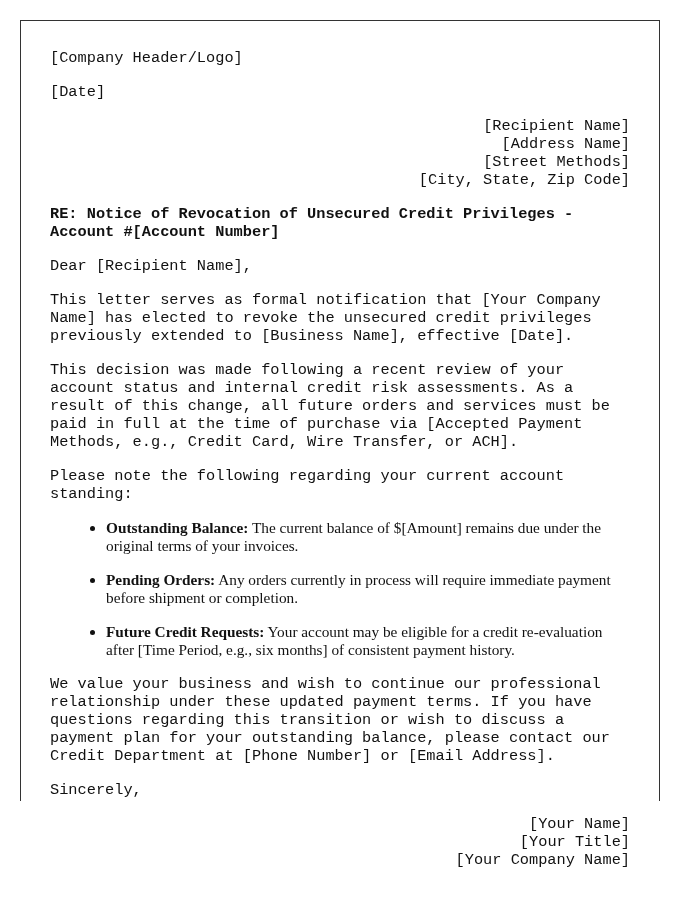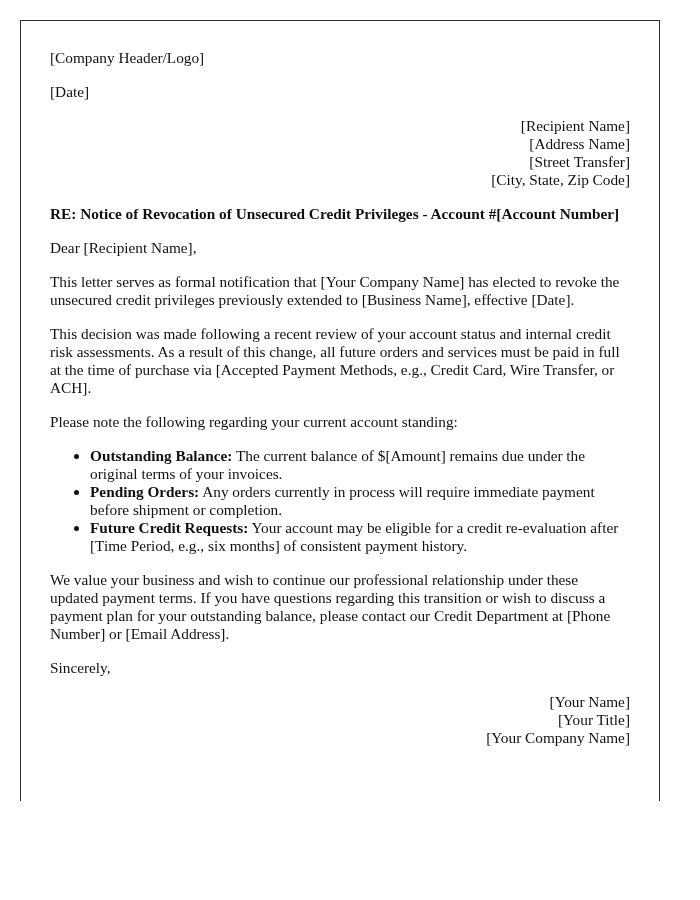--- a/index.html
+++ b/index.html
@@ -29,53 +29,54 @@
     .content {
       position: absolute;
       left: 29px;
       top: 28px;
       width: 580px;
       font-size: 15.3px;
       line-height: 18px;
     }
     p {
       margin: 0 0 16px 0;
+      font-family: Liberation Mono, monospace;
     }
     .block-lines span {
       display: block;
       text-align: right;
     }
     .subject {
       font-weight: bold;
     }
     ul {
       margin: 0 0 16px 0;
       padding-left: 40px;
     }
     li {
-      margin: 0;
+      margin: 16px;
     }
     b {
       font-weight: bold;
     }
   </style>
 </head>
 <body>
 
 <div class="page">
   <div class="content">
 
     <p>[Company Header/Logo]</p>
 
     <p>[Date]</p>
 
     <p class="block-lines">
       <span>[Recipient Name]</span>
       <span>[Address Name]</span>
-      <span>[Street Transfer]</span>
+      <span>[Street Methods]</span>
       <span>[City, State, Zip Code]</span>
     </p>
 
     <p class="subject">RE: Notice of Revocation of Unsecured Credit Privileges - Account #[Account Number]</p>
 
     <p>Dear [Recipient Name],</p>
 
     <p>This letter serves as formal notification that [Your Company Name] has elected to revoke the unsecured credit privileges previously extended to [Business Name], effective [Date].</p>
 
     <p>This decision was made following a recent review of your account status and internal credit risk assessments. As a result of this change, all future orders and services must be paid in full at the time of purchase via [Accepted Payment Methods, e.g., Credit Card, Wire Transfer, or ACH].</p>

